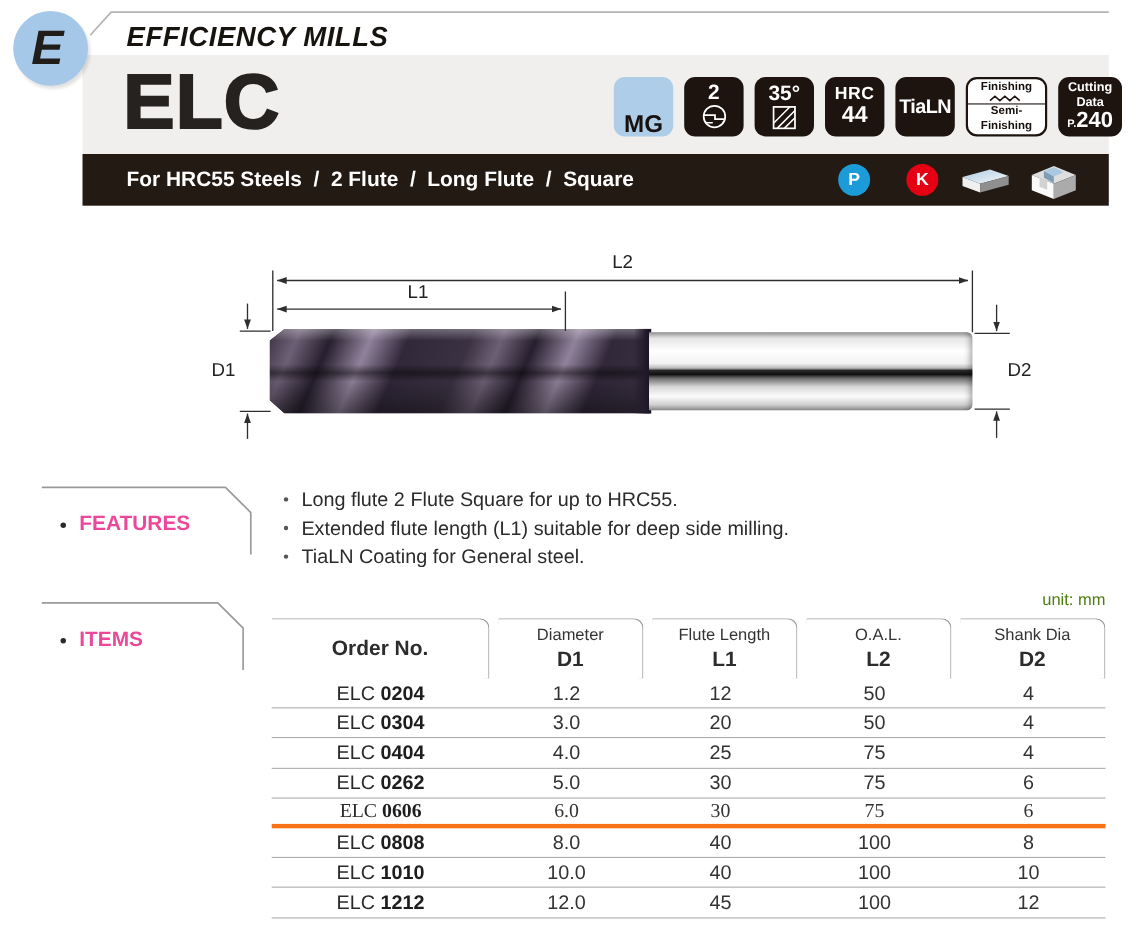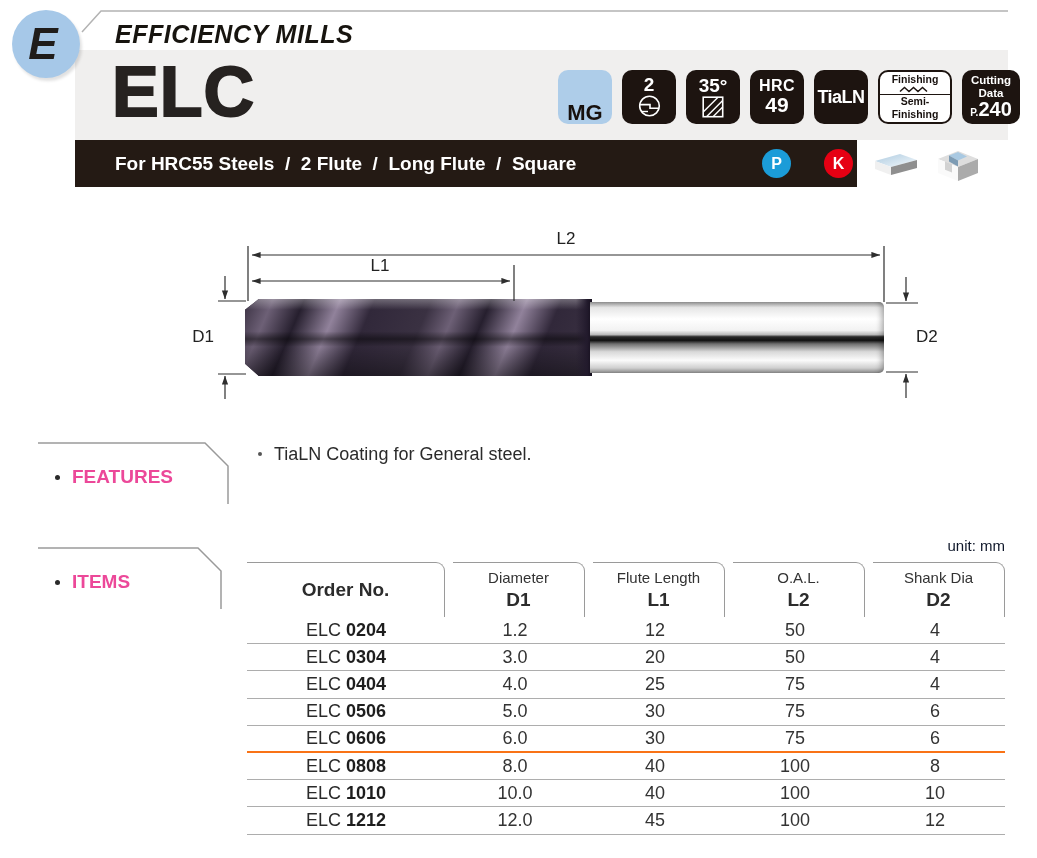--- a/index.html
+++ b/index.html
@@ -41,21 +41,21 @@
     width:74px; background:#fff; color:#17100d; border:2.5px solid #1d1410;
     font-size:10.5px; font-weight:700; justify-content:center; gap:1px;
   }
   .badge.finishing .fin-line { width:100%; border-top:1.5px solid #1d1410; }
   .badge.cutting { width:58px; font-weight:700; }
   .badge.cutting .small { font-size:11.5px; }
   .badge.cutting .pageno { display:flex; align-items:baseline; }
   .badge.cutting .p-prefix { font-size:10px; }
   .badge.cutting .p-num { font-size:20px; }
   
-  .black-bar { position:absolute; left:75px; top:140px; width:782px; height:47px; background:#241a14; z-index:2; }
+  .black-bar { position:absolute; left:75px; top:140px; width:933px; height:47px; background:#241a14; z-index:2; }
   .black-bar .bar-text {
     position:absolute; left:40px; top:0; height:47px; display:flex; align-items:center;
     color:#fff; font-size:19px; font-weight:700; white-space:pre-wrap;
   }
   .iso-circle {
     position:absolute; top:9px; width:29px; height:29px; border-radius:50%;
     display:flex; align-items:center; justify-content:center;
     color:#fff; font-size:16px; font-weight:700;
   }
   .iso-p { left:687px; }
@@ -106,36 +106,36 @@
   .features-heading { left:55px; top:466px; }
   .items-heading { left:55px; top:571px; }
   .features-list { position:absolute; left:258px; top:441px; z-index:3; list-style:none; }
   .features-list li {
     font-size:18px; color:#2b2b2b; line-height:26px; display:flex; align-items:baseline;
   }
   .features-list li::before {
     content:""; width:4px; height:4px; border-radius:50%; background:#555;
     display:inline-block; margin-right:12px; flex:0 0 auto; transform:translateY(-4px);
   }
-  .unit-note { position:absolute; right:32px; top:537px; font-size:15px; color:#0f172a; z-index:3; }
+  .unit-note { position:absolute; right:32px; top:537px; font-size:15px; color:#4d7c0f; z-index:3; }
   
   .items-table { position:absolute; left:247px; top:562px; width:758px; z-index:3; }
   .thead { display:flex; height:55px; }
   .th {
     border-top:1.5px solid #9a9a9a; border-right:1.5px solid #9a9a9a; border-top-right-radius:9px;
     display:flex; flex-direction:column; align-items:center; justify-content:center;
     color:#2c2c2c;
   }
   .th .th-title { font-size:15px; color:#333; line-height:1.25; }
   .th .th-code { font-size:19px; font-weight:700; line-height:1.25; }
   .th.order { width:198px; font-size:19px; font-weight:700; }
   .th.narrow { width:132px; margin-left:8px; }
   .tbody { width:758px; }
   .tr { display:flex; height:27.2px; align-items:center; border-bottom:1px solid #adadad; }
-  .tr.group-end { border-bottom:2px solid #f97316; }
+  .tr.group-end { border-bottom:4px solid #f97316;font-family:Liberation Serif, serif; }
   .td { text-align:center; font-size:18px; color:#333; }
   .td.order { width:198px; color:#2a2a2a; }
   .td.order b { font-weight:700; color:#1d1d1d; }
   .td.val { width:140px; }
   
   .overlay { position:absolute; left:0; top:0; z-index:2; pointer-events:none; }
 </style>
 </head>
 <body>
 
@@ -164,21 +164,21 @@
     </div>
     <div class="badge">
       <span class="big">35°</span>
       <svg width="22" height="23" viewBox="0 0 22 23">
         <rect x="1.2" y="2.2" width="19.5" height="19.5" stroke="#fff" stroke-width="1.6" fill="none"></rect>
         <path d="M1.2,17 L16,2.2 M4.5,21.7 L20.7,5.5 M11,21.7 L20.7,12" stroke="#fff" stroke-width="1.4" fill="none"></path>
       </svg>
     </div>
     <div class="badge hrc">
       <span class="l1">HRC</span>
-      <span class="l2">49</span>
+      <span class="l2">44</span>
     </div>
     <div class="badge coating">
       <span>TiaLN</span>
     </div>
     <div class="badge finishing">
       <span>Finishing</span>
       <svg width="32" height="7" viewBox="0 0 32 7">
         <path d="M1,5.5 L5.5,1.5 L10,5.5 L14.5,1.5 L19,5.5 L23.5,1.5 L28,5.5" stroke="#1d1410" stroke-width="1.5" fill="none"></path>
       </svg>
       <div class="fin-line"></div>
@@ -258,20 +258,26 @@
 
     <line x1="906" y1="277" x2="906" y2="301" stroke="#2e2e2e" stroke-width="1.2" marker-end="url(#arr)"></line>
     <line x1="906" y1="398" x2="906" y2="374" stroke="#2e2e2e" stroke-width="1.2" marker-end="url(#arr)"></line>
   </svg>
 
   <div class="corner-heading features-heading">
     <span>FEATURES</span>
   </div>
   <ul class="features-list">
     <li>
+        <span>Long flute 2 Flute Square for up to HRC55.</span>
+      </li>
+    <li>
+        <span>Extended flute length (L1) suitable for deep side milling.</span>
+      </li>
+    <li>
         <span>TiaLN Coating for General steel.</span>
       </li>
   </ul>
 
   <div class="corner-heading items-heading">
     <span>ITEMS</span>
   </div>
   <div class="unit-note">unit: mm</div>
 
   <div class="items-table">
@@ -312,21 +318,21 @@
       <div class="td val"><span>4</span></div>
     </div>
         <div class="tr">
       <div class="td order"><span>ELC</span>&nbsp;<b>0404</b></div>
       <div class="td val"><span>4.0</span></div>
       <div class="td val"><span>25</span></div>
       <div class="td val"><span>75</span></div>
       <div class="td val"><span>4</span></div>
     </div>
         <div class="tr">
-      <div class="td order"><span>ELC</span>&nbsp;<b>0506</b></div>
+      <div class="td order"><span>ELC</span>&nbsp;<b>0262</b></div>
       <div class="td val"><span>5.0</span></div>
       <div class="td val"><span>30</span></div>
       <div class="td val"><span>75</span></div>
       <div class="td val"><span>6</span></div>
     </div>
         <div class="tr group-end">
       <div class="td order"><span>ELC</span>&nbsp;<b>0606</b></div>
       <div class="td val"><span>6.0</span></div>
       <div class="td val"><span>30</span></div>
       <div class="td val"><span>75</span></div>

